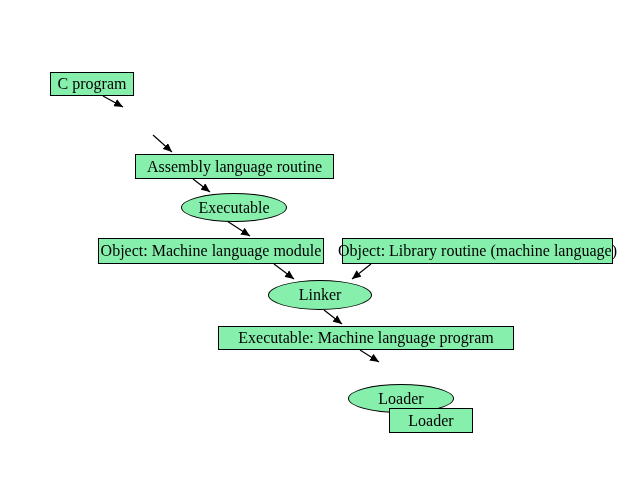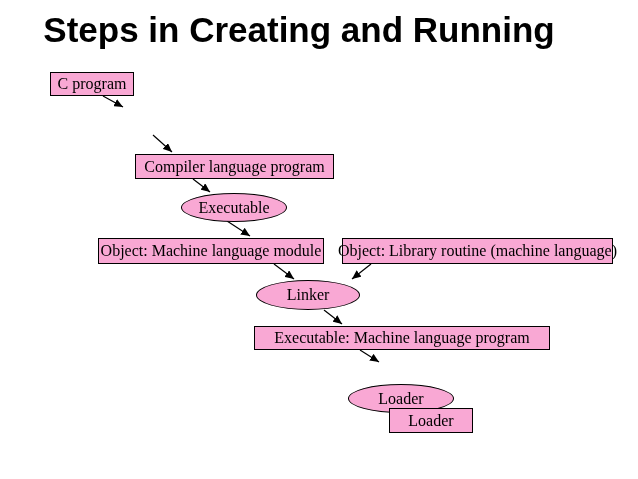--- a/index.html
+++ b/index.html
@@ -25,21 +25,21 @@
     font-weight: bold;
     font-size: 35px;
     line-height: 35px;
     color: #000000;
     white-space: nowrap;
   }
   .node {
     position: absolute;
     box-sizing: border-box;
     border: 1px solid #000000;
-    background: #f9a8d4;
+    background: #86efac;
     color: #000000;
     font-size: 16px;
     line-height: 1;
     display: flex;
     align-items: center;
     justify-content: center;
     white-space: nowrap;
   }
   .ellipse {
     border-radius: 50%;
@@ -52,21 +52,20 @@
     height: 479px;
     pointer-events: none;
   }
 </style>
 </head>
 <body>
 
 <div class="slide">
 
   <div class="title">
-    <div>Steps in Creating and Running</div>
   </div>
 
   <svg class="edges" id="edges-svg" viewBox="0 0 638 479" xmlns="http://www.w3.org/2000/svg">
     <defs>
       <marker id="arrowhead" markerUnits="userSpaceOnUse" markerWidth="10" markerHeight="8" refX="9" refY="4" orient="auto">
         <path d="M0,0 L9,4 L0,8 Z" fill="#000000"></path>
       </marker>
     </defs>
   <line x1="103" y1="96" x2="123" y2="107" stroke="#000000" stroke-width="1.2" marker-end="url(#arrowhead)"></line>
       <line x1="153" y1="135" x2="172" y2="152" stroke="#000000" stroke-width="1.2" marker-end="url(#arrowhead)"></line>
@@ -75,29 +74,29 @@
       <line x1="274" y1="264" x2="294" y2="279" stroke="#000000" stroke-width="1.2" marker-end="url(#arrowhead)"></line>
       <line x1="371" y1="264" x2="352" y2="279" stroke="#000000" stroke-width="1.2" marker-end="url(#arrowhead)"></line>
       <line x1="324" y1="310" x2="342" y2="324" stroke="#000000" stroke-width="1.2" marker-end="url(#arrowhead)"></line>
       <line x1="360" y1="350" x2="379" y2="362" stroke="#000000" stroke-width="1.2" marker-end="url(#arrowhead)"></line>
       <line x1="408" y1="392" x2="427" y2="406" stroke="#000000" stroke-width="1.2" marker-end="url(#arrowhead)"></line>
     </svg>
 
   <div class="node rect" style="left:50px;  top:72px;  width:84px;  height:24px;">C program</div>
 
 
-  <div class="node rect" style="left:135px; top:154px; width:199px; height:25px;">Compiler language program</div>
+  <div class="node rect" style="left:135px; top:154px; width:199px; height:25px;">Assembly language routine</div>
 
   <div class="node ellipse" style="left:181px; top:193px; width:106px; height:29px;">Executable</div>
 
   <div class="node rect" style="left:98px;  top:238px; width:226px; height:26px;">Object: Machine language module</div>
 
   <div class="node rect" style="left:342px; top:238px; width:271px; height:26px;">Object: Library routine (machine language)</div>
 
-  <div class="node ellipse" style="left:256px; top:280px; width:104px; height:30px;">Linker</div>
+  <div class="node ellipse" style="left:268px; top:280px; width:104px; height:30px;">Linker</div>
 
-  <div class="node rect" style="left:218px; top:326px; width:296px; height:24px;margin-left:36px;">Executable: Machine language program</div>
+  <div class="node rect" style="left:218px; top:326px; width:296px; height:24px;">Executable: Machine language program</div>
 
   <div class="node ellipse" style="left:348px; top:364px; width:106px; height:29px;margin-top:20px;">Loader</div>
 
   <div class="node rect" style="left:389px; top:408px; width:84px;  height:25px;">Loader</div>
 
 </div>
 
 </body></html>

